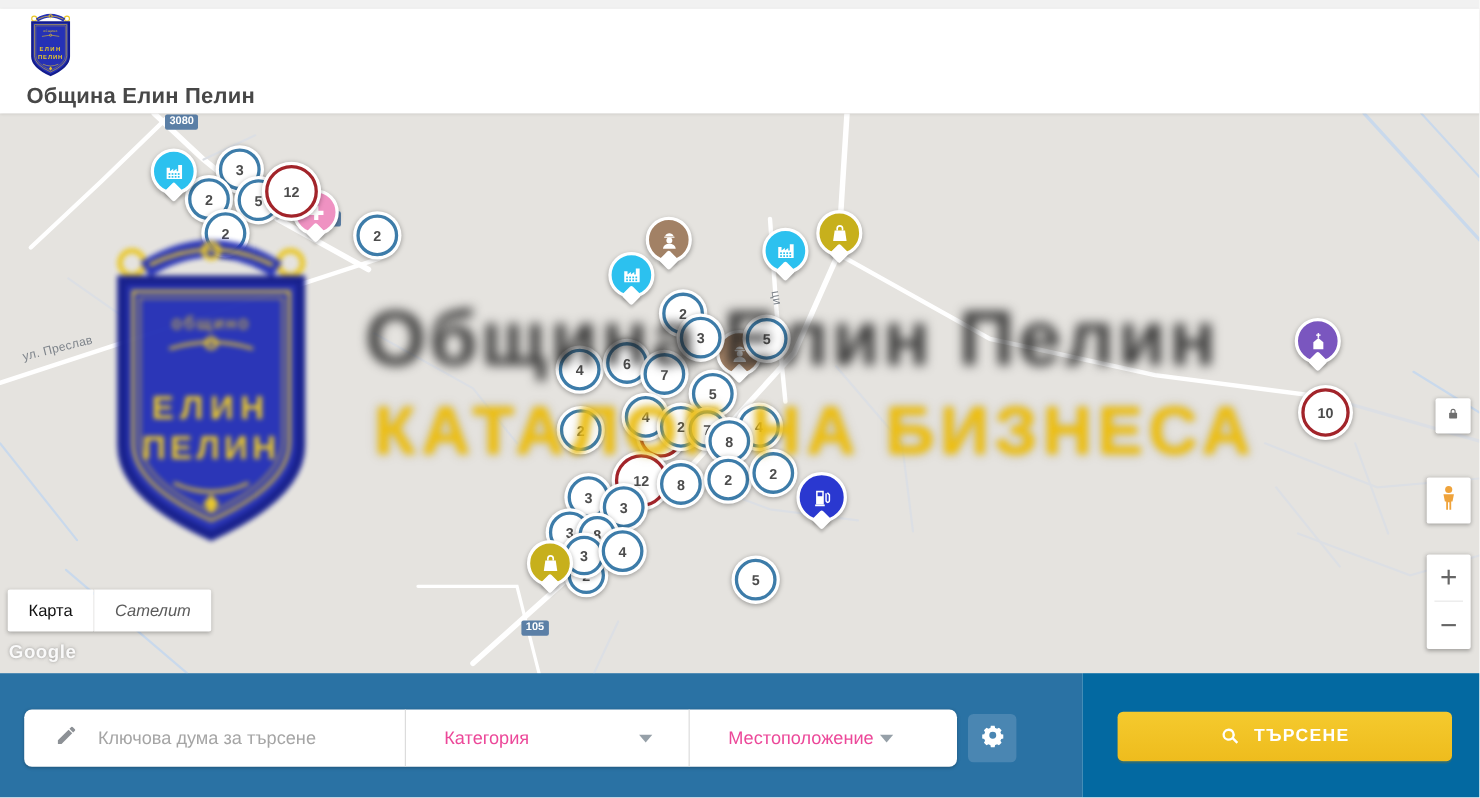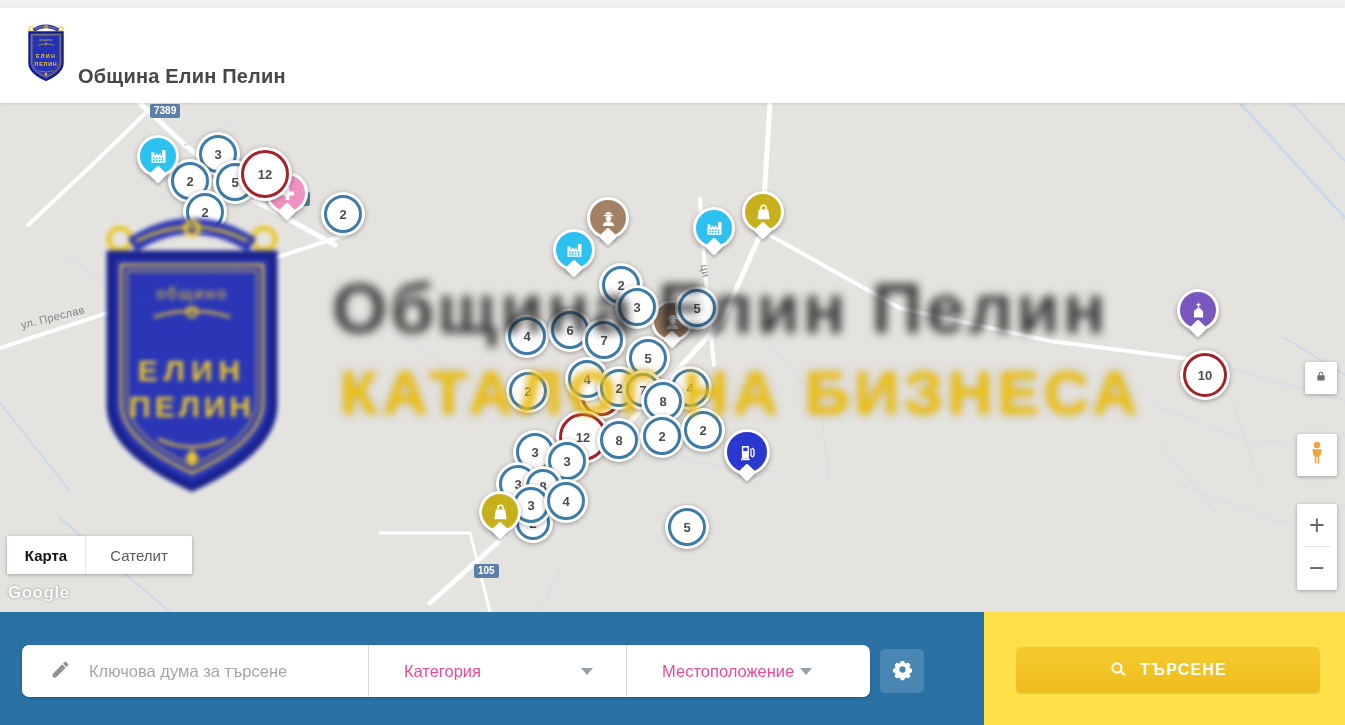--- a/index.html
+++ b/index.html
@@ -3,21 +3,21 @@
 <meta charset="utf-8">
 <style>
   html,body{margin:0;padding:0;width:1345px;height:725px;overflow:hidden;
     font-family:"Liberation Sans","DejaVu Sans",sans-serif;background:#fff;}
   .app{position:relative;width:1345px;height:725px;}
 
   
   .topstrip{height:8px;background:#f1f1f1;}
   header{position:relative;height:95px;background:#fff;box-shadow:0 1px 3px rgba(0,0,0,.12);
     display:flex;align-items:center;justify-content:space-between;z-index:100;}
-  .brand{display:flex;align-items:flex-end;margin-left:24px;cursor:pointer;}
+  .brand{display:flex;align-items:flex-start;margin-left:24px;cursor:pointer;flex-direction:column;}
   .brand-crest{margin-right:10px;}
   .brand-title{font-size:20px;font-weight:700;color:#474747;letter-spacing:.2px;}
   .brand-subtitle{font-size:16.5px;font-weight:700;color:#e9b511;letter-spacing:.4px;margin-top:2px;}
   nav{display:flex;gap:37px;margin-right:28px;}
   .nav-item{font-size:14px;font-weight:700;color:#343a40;letter-spacing:.2px;cursor:pointer;text-decoration:none;white-space:nowrap;}
 
   
   .map{position:relative;width:1345px;height:509px;background:#e5e3df;overflow:hidden;}
   .roads{position:absolute;left:0;top:0;z-index:1;}
   .street-label{position:absolute;font-size:11px;color:#7e848b;white-space:nowrap;z-index:2;letter-spacing:.3px;}
@@ -41,40 +41,40 @@
   .wm-title{position:absolute;left:332px;top:165px;z-index:20;font-size:71px;font-weight:700;
     color:rgba(32,32,32,.88);letter-spacing:3px;white-space:nowrap;filter:blur(5px);}
   .wm-sub{position:absolute;left:340px;top:254px;z-index:20;font-size:62px;font-weight:700;
     color:#edbe10;letter-spacing:5px;white-space:nowrap;filter:blur(3.5px);
     text-shadow:0 0 8px rgba(110,85,0,.35);}
 
   
   .maptype{position:absolute;left:7px;top:433px;z-index:30;display:flex;box-shadow:0 1px 4px rgba(0,0,0,.3);}
   .maptype-btn{background:#fff;height:38px;display:flex;align-items:center;justify-content:center;
     font-size:15px;cursor:pointer;}
-  .maptype-btn.active{font-weight:700;color:#111;width:78px;border-radius:2px 0 0 2px;}
-  .maptype-btn.inactive{color:#5b5b5b;width:106px;border-left:1px solid #e8e8e8;border-radius:0 2px 2px 0;}
+  .maptype-btn.active{font-weight:400;color:#111;width:78px;border-radius:2px 0 0 2px;}
+  .maptype-btn.inactive{color:#5b5b5b;width:106px;border-left:1px solid #e8e8e8;border-radius:0 2px 2px 0;font-style:italic;}
   .google-logo{position:absolute;left:8px;top:480px;z-index:30;font-size:17px;font-weight:700;color:rgba(255,255,255,.92);
     text-shadow:0 0 3px rgba(80,80,80,.55);letter-spacing:.5px;cursor:pointer;}
   .attribution{position:absolute;right:0;bottom:3px;z-index:30;background:rgba(255,255,255,.85);
     display:flex;gap:16px;align-items:center;font-size:10px;color:#3c4043;padding:3px 6px 3px 10px;}
   .attribution .attr-link{cursor:pointer;}
   .ctrl-box{position:absolute;background:#fff;z-index:30;display:flex;align-items:center;justify-content:center;
     box-shadow:0 1px 4px rgba(0,0,0,.3);border-radius:2px;cursor:pointer;}
   .lock-box{left:1305px;top:259px;width:32px;height:32px;}
   .pegman-box{left:1297px;top:331px;width:40px;height:42px;}
   .zoom-box{left:1297px;top:401px;width:40px;height:86px;flex-direction:column;justify-content:flex-start;cursor:default;}
   .zoom-btn{width:40px;height:42px;display:flex;align-items:center;justify-content:center;
     font-size:27px;color:#666;cursor:pointer;font-weight:400;}
   .zoom-divider{width:26px;height:1px;background:#e6e6e6;}
 
   
   .searchbar{position:relative;width:1345px;height:113px;}
   .sb-left{position:absolute;left:0;top:0;width:984px;height:113px;background:#2a72a4;}
-  .sb-right{position:absolute;left:984px;top:0;width:361px;height:113px;background:#fde047;}
+  .sb-right{position:absolute;left:984px;top:0;width:361px;height:113px;background:#0369a1;}
   .fieldbar{position:absolute;left:22px;top:33px;width:848px;height:52px;background:#fff;border-radius:7px;
     display:flex;align-items:stretch;box-shadow:0 1px 3px rgba(0,0,0,.25);gap:17px;}
   .f-section{display:flex;align-items:center;position:relative;box-sizing:border-box;}
   .f-keyword{width:335px;padding-left:28px;}
   .f-keyword svg{flex:0 0 auto;}
   .f-keyword input{border:none;outline:none;font-size:16.5px;color:#444;margin-left:16px;width:260px;
     font-family:"Liberation Sans","DejaVu Sans",sans-serif;background:transparent;}
   .f-keyword input::placeholder{color:#a5a5a5;}
   .f-divider{width:1px;background:#d9d9d9;margin:0;}
   .f-select{cursor:pointer;}
@@ -370,21 +370,21 @@
         </div>
         <div class="cluster" style="left: 665px; top: 402px; width: 44px; height: 44px; z-index: 4;">
           <span>5</span>
         </div>
         <div class="cluster red" style="left: 1180px; top: 247px; width: 50px; height: 50px; z-index: 4; align-items: center;">
           <span>10</span>
         </div>
         <div class="street-label" style="left: 20px; top: 208px; transform: rotate(-14deg);">ул. Преслав</div>
         <div class="street-label" style="left: 547px; top: 352px; transform: rotate(-38deg);">бул. „Новосел</div>
         <div class="street-label" style="left: 699px; top: 162px; transform: rotate(80deg);">ци</div>
-        <div class="road-badge" style="left: 150px; top: 1px;">7389</div>
+        <div class="road-badge" style="left: 150px; top: 1px;">3080</div>
         <div class="road-badge" style="left: 474px; top: 461px;">105</div>
         <div class="road-badge" style="left: 296px; top: 89px;"></div>
       </div>
 
     <span class="wm-crest" id="wm-crest"><svg width="212" height="290" viewBox="0 0 212 290">
     <g fill="none">
       <circle cx="34" cy="24" r="11" stroke="#e9c728" stroke-width="5"></circle>
       <circle cx="178" cy="24" r="11" stroke="#e9c728" stroke-width="5"></circle>
       <path d="M46 30 Q106 -8 166 30" stroke="#2531b6" stroke-width="16"></path>
       <path d="M50 26 Q106 -2 162 26" stroke="#e9c728" stroke-width="3"></path>

